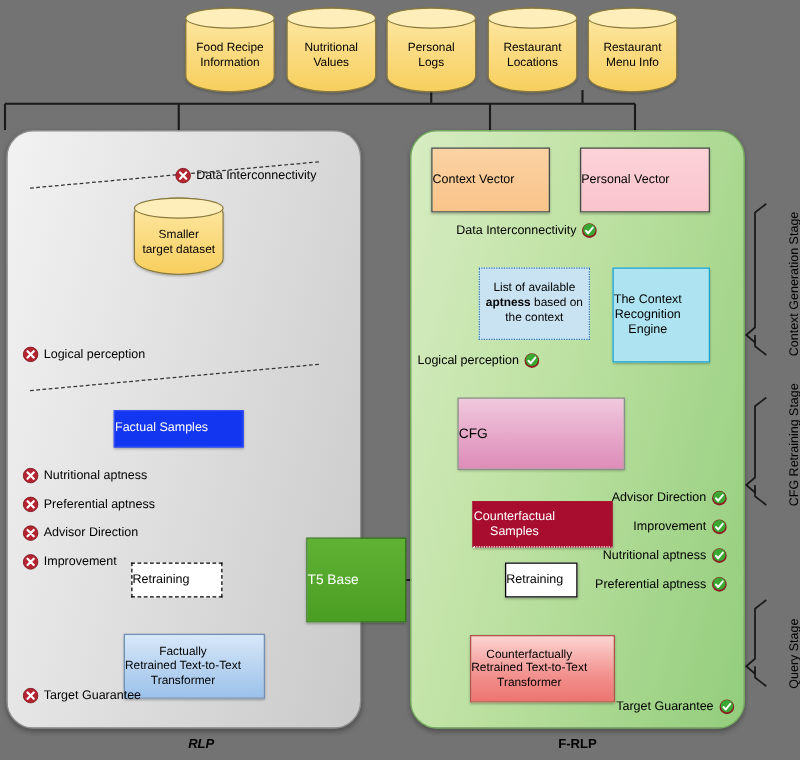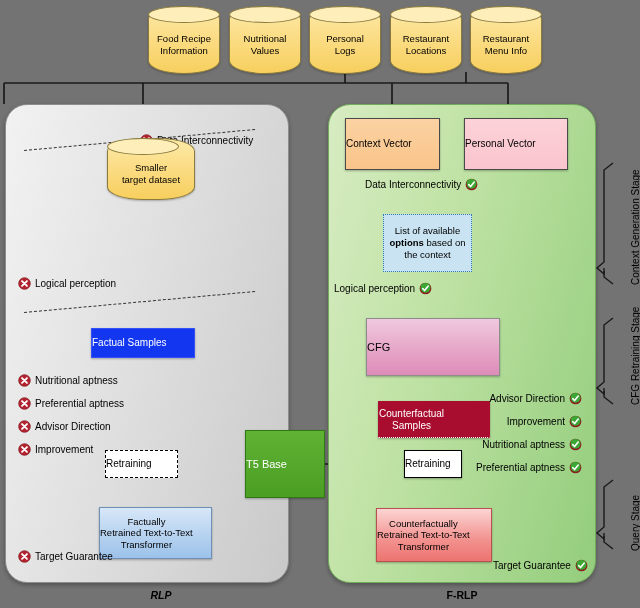--- a/index.html
+++ b/index.html
@@ -214,21 +214,21 @@
   <div class="abs deco-line" style="left:24px;top:312px;width:232px;transform:rotate(-5.2deg);"></div>
 
   <div class="abs status" style="left:140px;top:134px;">
     <svg class="ico" viewBox="0 0 20 20">
       <circle cx="10" cy="10" r="9" fill="#b32430" stroke="#7d141d" stroke-width="1"></circle>
       <path d="M6.2,6.2 L13.8,13.8 M13.8,6.2 L6.2,13.8" stroke="#fff" stroke-width="2.8" stroke-linecap="round"></path>
     </svg>
     <span>Data Interconnectivity</span>
   </div>
 
-  <div class="abs cyl" style="left:107px;top:138px;width:88px;height:62px;">
+  <div class="abs cyl" style="left:107px;top:158px;width:72px;height:62px;">
     <span class="cap"></span>
     <span class="lbl">Smaller<br>target dataset</span>
   </div>
 
   <div class="abs status" style="left:18px;top:277px;">
     <svg class="ico" viewBox="0 0 20 20">
       <circle cx="10" cy="10" r="9" fill="#b32430" stroke="#7d141d" stroke-width="1"></circle>
       <path d="M6.2,6.2 L13.8,13.8 M13.8,6.2 L6.2,13.8" stroke="#fff" stroke-width="2.8" stroke-linecap="round"></path>
     </svg>
     <span>Logical perception</span>
@@ -300,24 +300,27 @@
     <span>Data Interconnectivity</span>
     <svg class="ico" viewBox="0 0 20 20">
       <circle cx="10" cy="10" r="9" fill="#8d1f22"></circle>
       <circle cx="10" cy="9" r="7.6" fill="#3aa832"></circle>
       <path d="M5.8,10.2 L8.6,13.2 L14.2,6.2" stroke="#fff" stroke-width="2.4" fill="none" stroke-linecap="round" stroke-linejoin="round"></path>
     </svg>
   </div>
 
   <div class="abs node n-options" style="left:383px;top:214px;width:89px;height:58px;padding:0 4px;">
     <span>
-      <span>List of available </span><b>options</b><span> based on the context</span>
+      <span>List of available </span><b>aptness</b><span> based on the context</span>
     </span>
   </div>
 
+  <div class="abs node n-cyan" style="left:490px;top:214px;width:78px;height:76px;">
+    <span>The Context<br>Recognition<br>Engine</span>
+  </div>
 
   <div class="abs status" style="left:334px;top:282px;">
     <span>Logical perception</span>
     <svg class="ico" viewBox="0 0 20 20">
       <circle cx="10" cy="10" r="9" fill="#8d1f22"></circle>
       <circle cx="10" cy="9" r="7.6" fill="#3aa832"></circle>
       <path d="M5.8,10.2 L8.6,13.2 L14.2,6.2" stroke="#fff" stroke-width="2.4" fill="none" stroke-linecap="round" stroke-linejoin="round"></path>
     </svg>
   </div>
 

